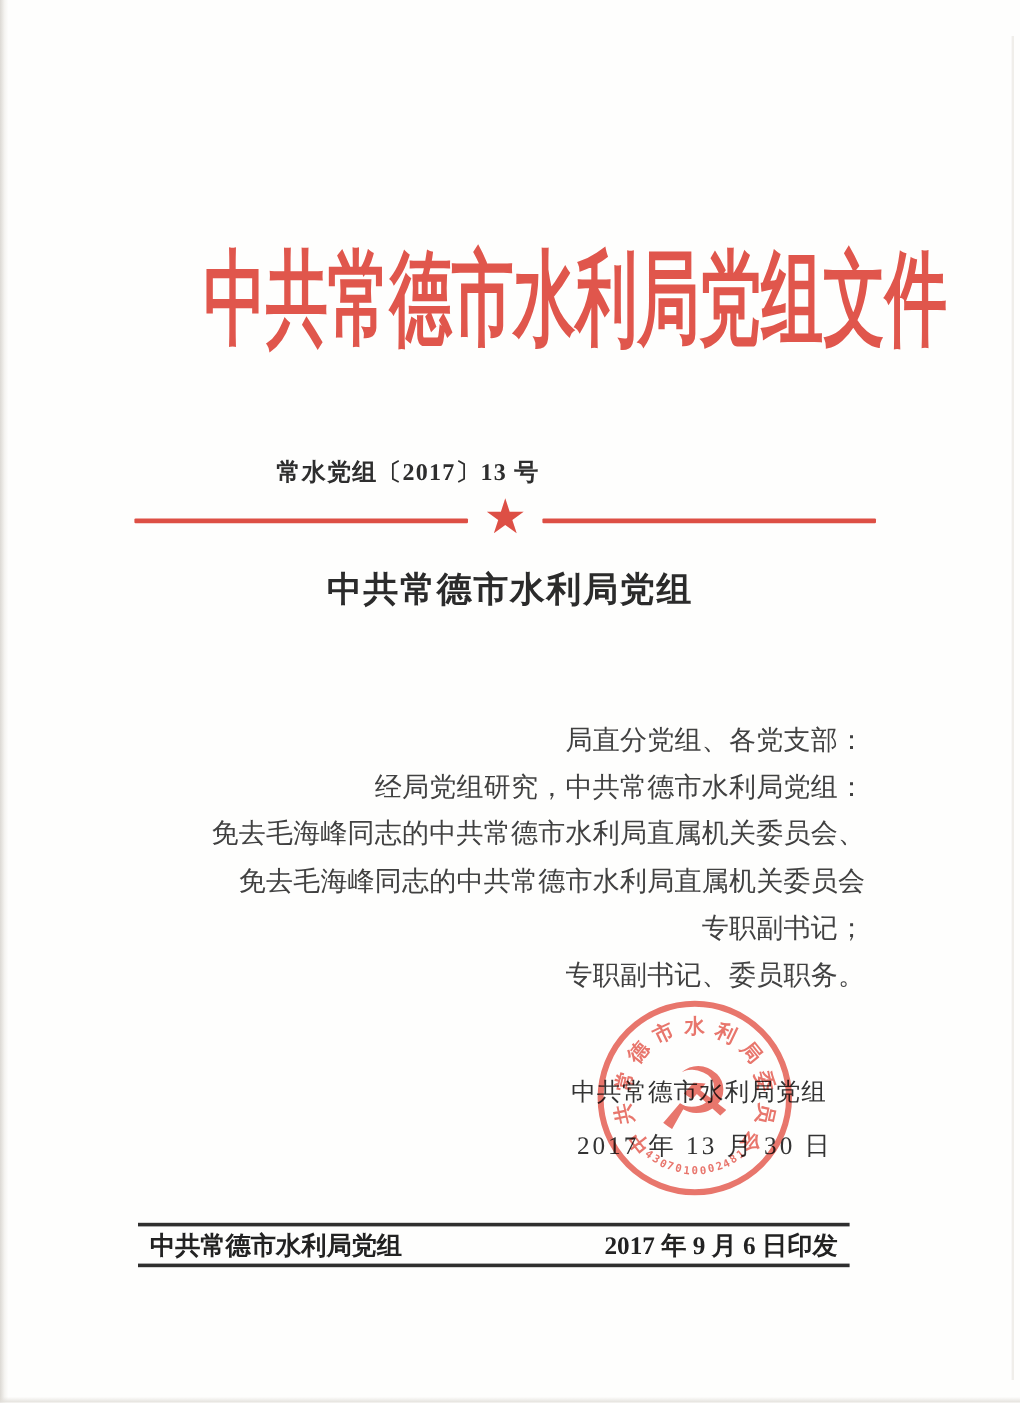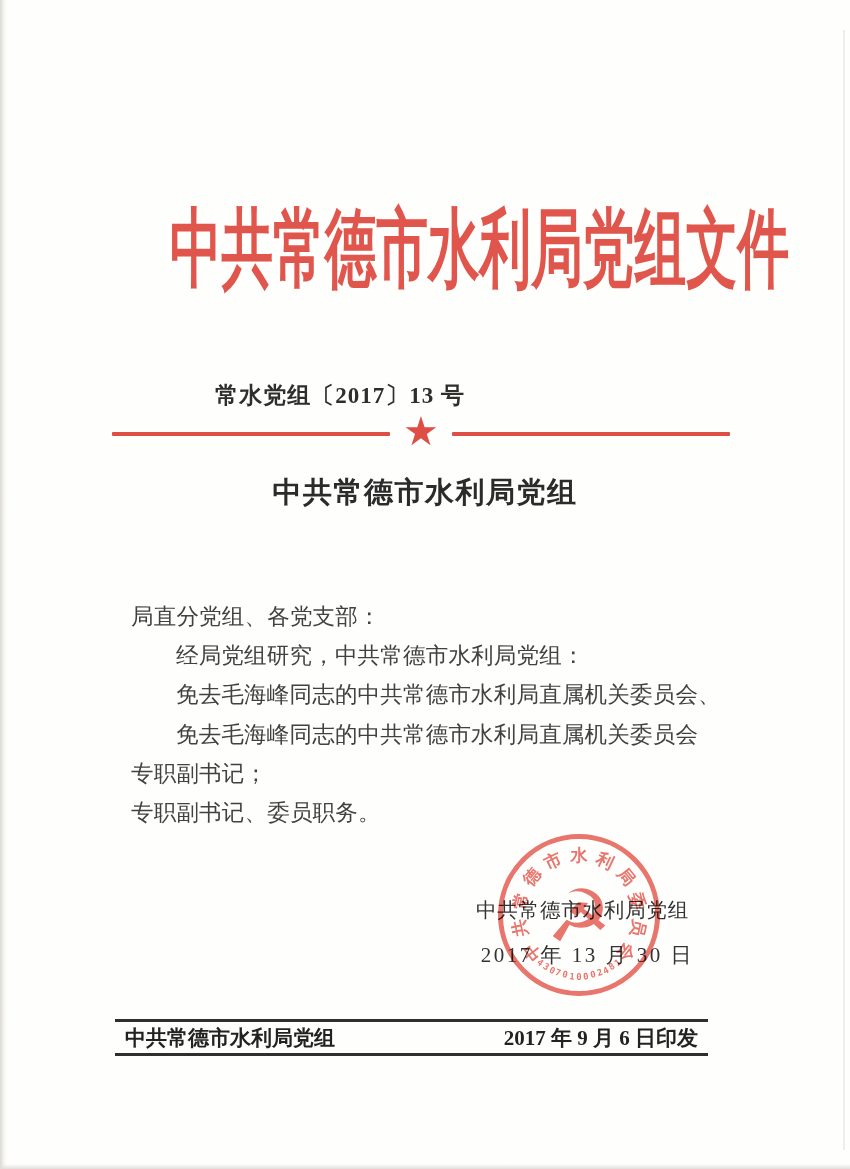--- a/index.html
+++ b/index.html
@@ -16,38 +16,38 @@
   .edge-bottom{position:absolute;left:0;bottom:0;width:100%;height:5px;
     background:linear-gradient(0deg,#e2dfda,rgba(255,255,255,0));}
 
   .header-title{
     position:absolute;top:204px;left:0;width:850px;text-align:center;
     font-size:86px;line-height:1.05;font-weight:bold;color:#e0564c;
     transform:scaleX(.60);transform-origin:center;white-space:nowrap;
   }
   .doc-number{
     position:absolute;top:380px;left:0;width:680px;text-align:center;
-    font-size:23px;font-weight:bold;color:#2e2e2e;letter-spacing:1px;
+    font-size:20px;font-weight:bold;color:#2e2e2e;letter-spacing:1px;
   }
   .separator{
     position:absolute;top:420px;left:112px;width:618px;height:28px;
     display:flex;align-items:center;
   }
   .seg{height:4px;background:#dd4f45;flex:1;border-radius:1px;}
   .star{color:#dd4f45;font-size:40px;line-height:1;margin:0 13px;transform:translateY(-3px);
     font-family:"DejaVu Sans",sans-serif;}
   .doc-title{
     position:absolute;top:472px;left:0;width:850px;text-align:center;
     font-weight:bold;font-size:29px;line-height:40px;color:#2b2b2b;letter-spacing:1.5px;
   }
   .body-text{
     position:absolute;top:597px;left:131px;width:590px;
     font-size:22.5px;line-height:39.2px;color:#414141;letter-spacing:.2px;
   }
-  .body-line{white-space:nowrap;}
+  .body-line{white-space:nowrap;text-align:right;}
   .body-line.indent{padding-left:45px;}
 
   .sig-org{position:absolute;top:896px;right:161px;font-size:20.5px;
     letter-spacing:.8px;color:#333;white-space:nowrap;}
   .sig-date{position:absolute;top:941px;right:156px;font-size:21px;
     letter-spacing:2.5px;color:#333;white-space:nowrap;}
 
   
   .seal{position:absolute;left:497px;top:833px;width:164px;height:164px;
     mix-blend-mode:multiply;opacity:.82;}

